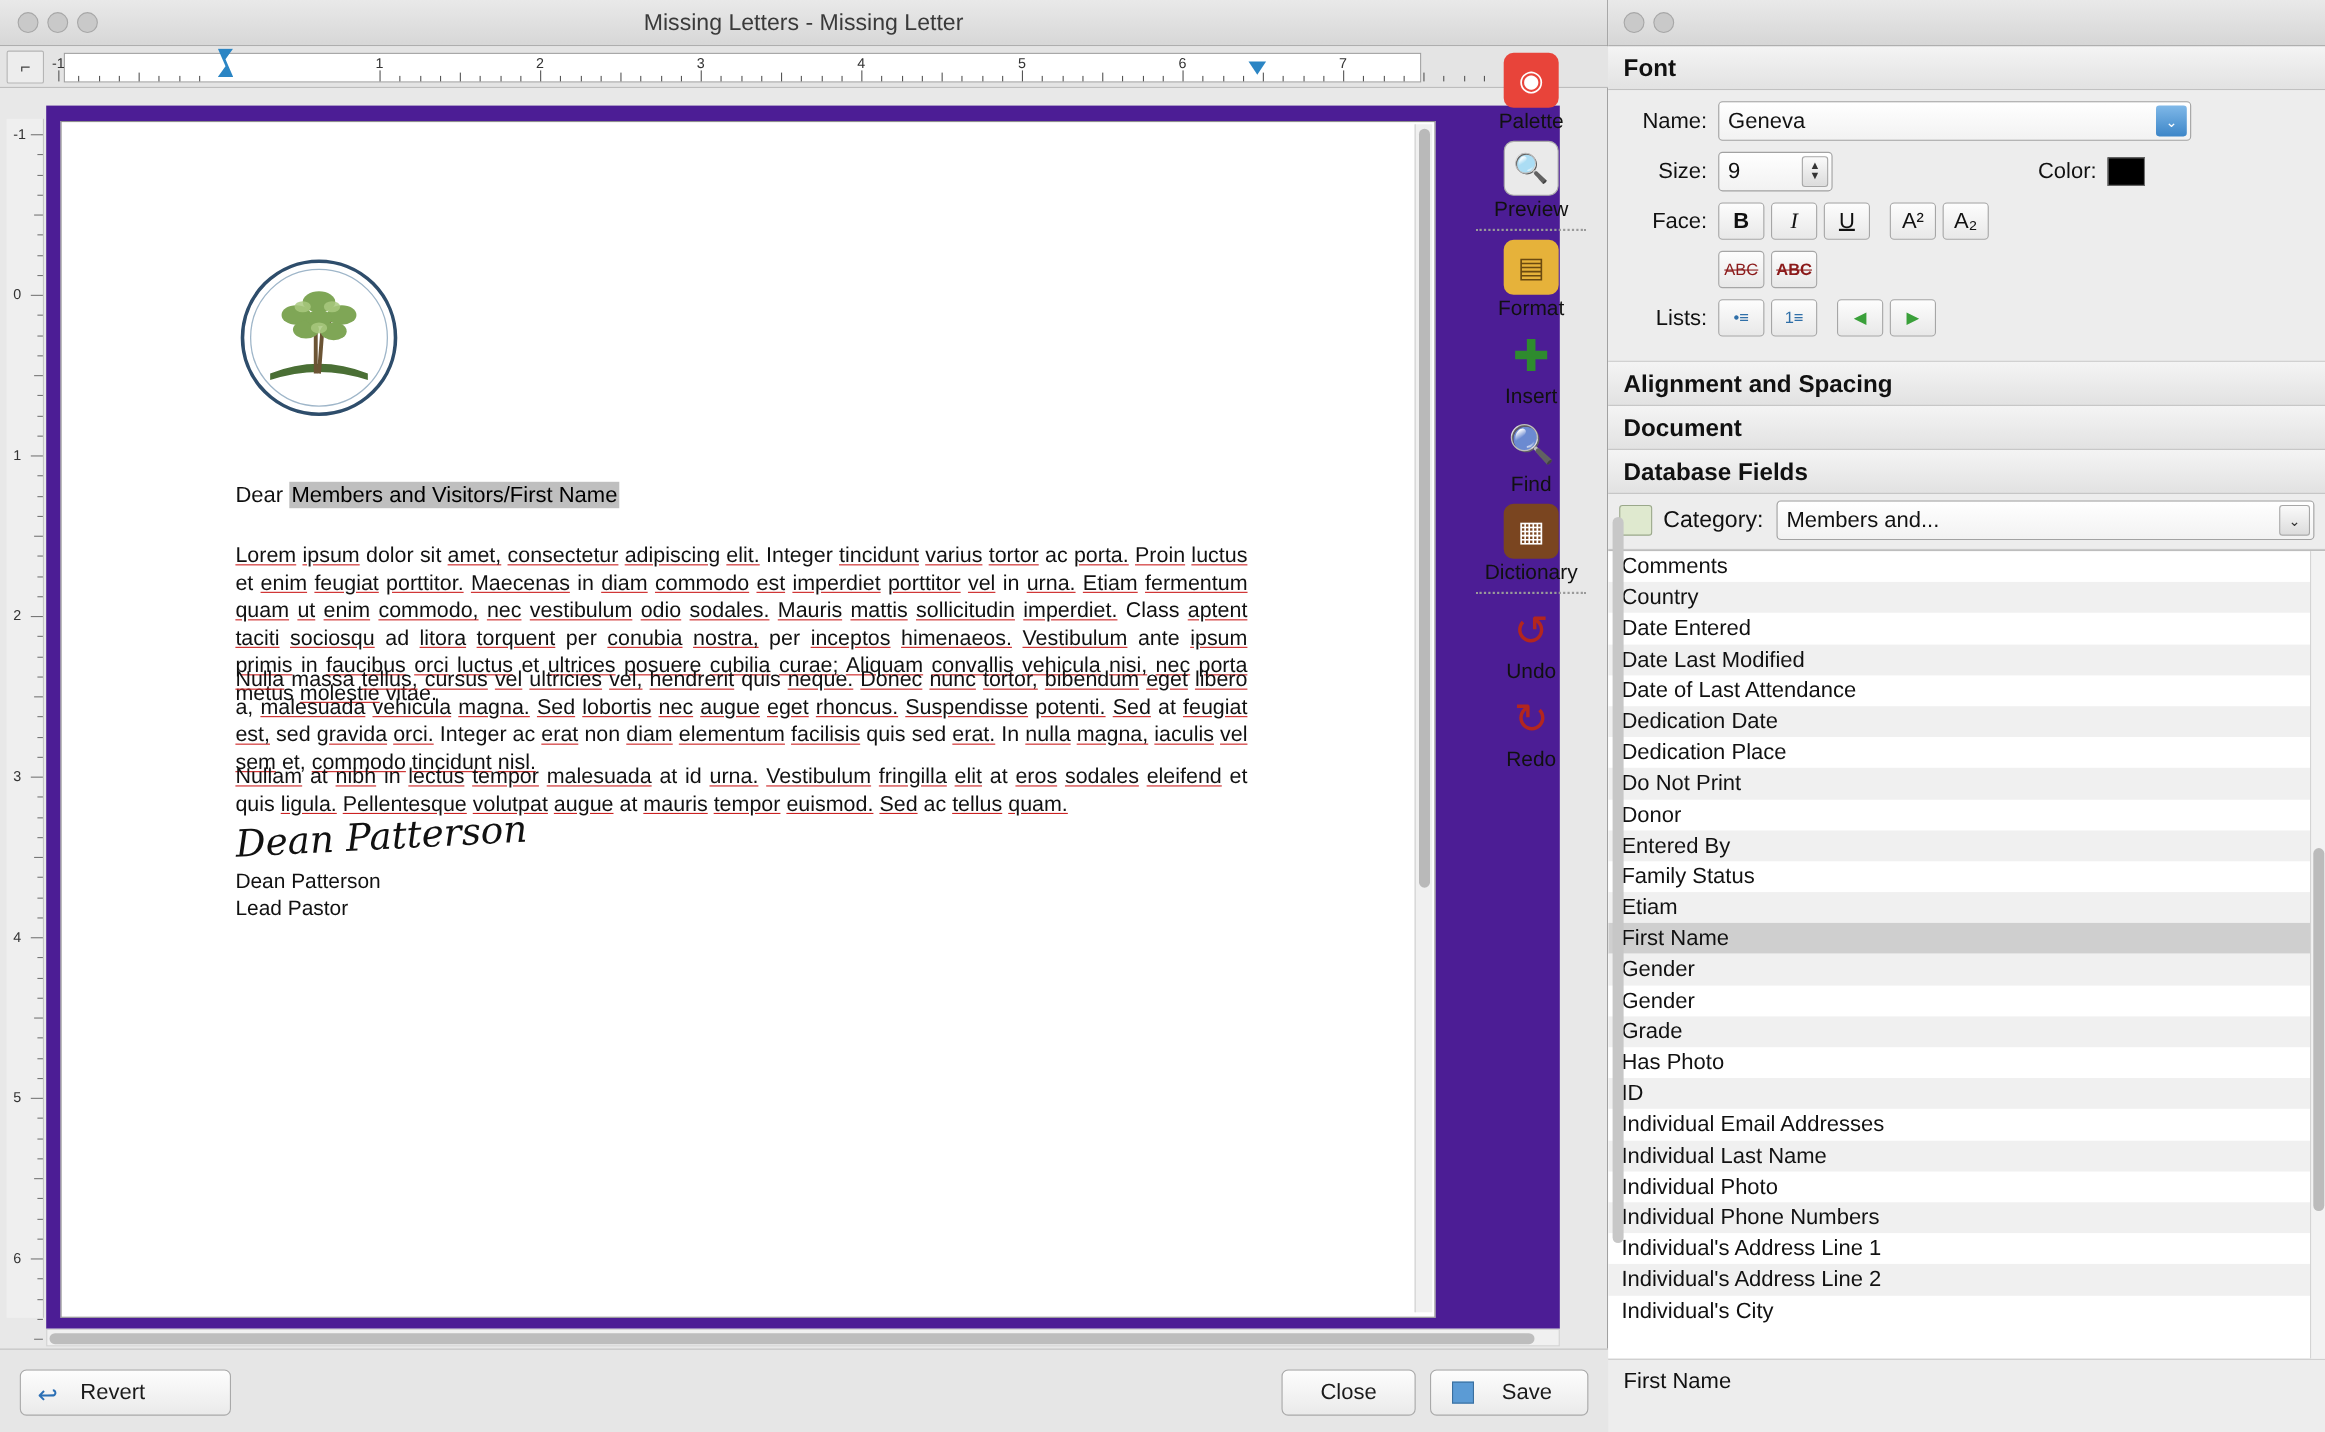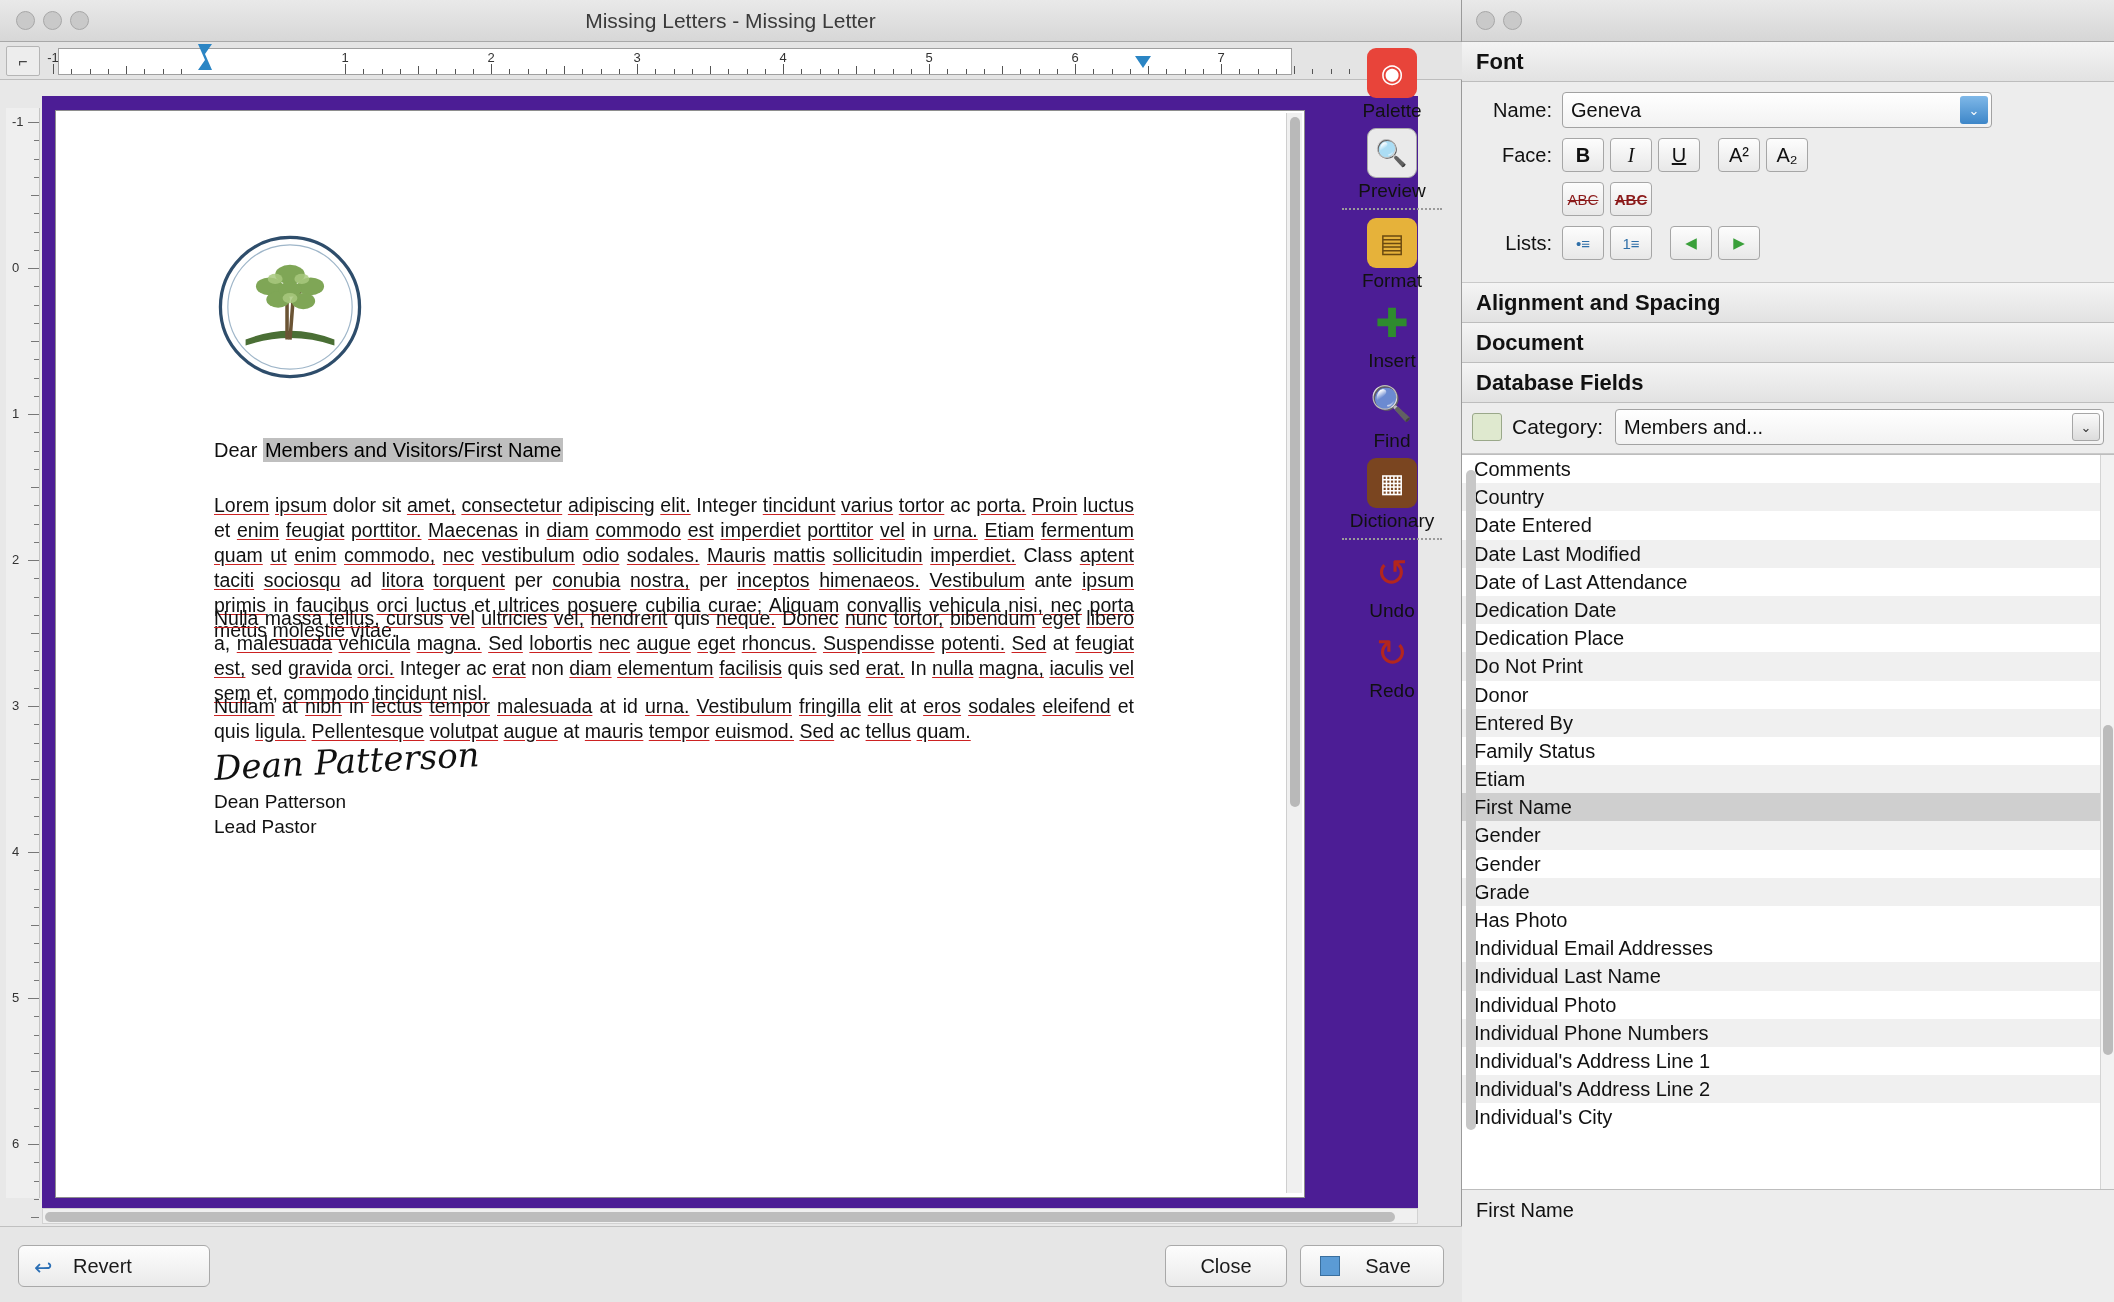--- a/index.html
+++ b/index.html
@@ -508,20 +508,32 @@
 
     <div class="font-pane">
       <div class="row">
         <div class="lbl" style="width:76px;margin-right:10px;">Name:</div>
         <div class="combo" style="width:430px;">
           <span>Geneva</span>
           <div class="arrowbox">⌄</div>
         </div>
       </div>
       <div class="row">
+        <div class="lbl" style="width:76px;margin-right:10px;">Size:</div>
+        <div class="combo" style="width:104px;">
+          <span>9</span>
+          <div class="stepper">
+              <span>▲</span>
+              <span>▼</span>
+            </div>
+        </div>
+        <div class="lbl" style="width:150px;margin-left:90px;margin-right:10px;">Color:</div>
+        <div class="swatch" id="colorSwatch" style="background: rgb(0, 0, 0);"></div>
+      </div>
+      <div class="row">
         <div class="lbl" style="width:76px;margin-right:10px;">Face:</div>
         <div class="fbtn" style="font-weight:bold;">B</div>
         <div class="fbtn" style="font-style:italic;font-family:'Liberation Serif',serif;">I</div>
         <div class="fbtn" style="text-decoration:underline;">U</div>
         <div class="fbtn" style="margin-left:12px;">A²</div>
         <div class="fbtn">A₂</div>
       </div>
       <div class="row" style="padding-left:86px;">
         <div class="fbtn sm" style="color:#8b1a1a;text-decoration:line-through;">ABC</div>
         <div class="fbtn sm" style="color:#8b1a1a;text-decoration:line-through;font-weight:bold;">ABC</div>
@@ -564,20 +576,21 @@
         <div class="field-item alt">Do Not Print</div>
         <div class="field-item">Donor</div>
         <div class="field-item alt">Entered By</div>
         <div class="field-item">Family Status</div>
         <div class="field-item alt">Etiam</div>
         <div class="field-item sel">First Name</div>
         <div class="field-item alt">Gender</div>
         <div class="field-item">Gender</div>
         <div class="field-item alt">Grade</div>
         <div class="field-item">Has Photo</div>
+        <div class="field-item alt">ID</div>
         <div class="field-item">Individual Email Addresses</div>
         <div class="field-item alt">Individual Last Name</div>
         <div class="field-item">Individual Photo</div>
         <div class="field-item alt">Individual Phone Numbers</div>
         <div class="field-item">Individual's Address Line 1</div>
         <div class="field-item alt">Individual's Address Line 2</div>
         <div class="field-item">Individual's City</div>
       </div>
 
     <div class="status-field">First Name</div>

